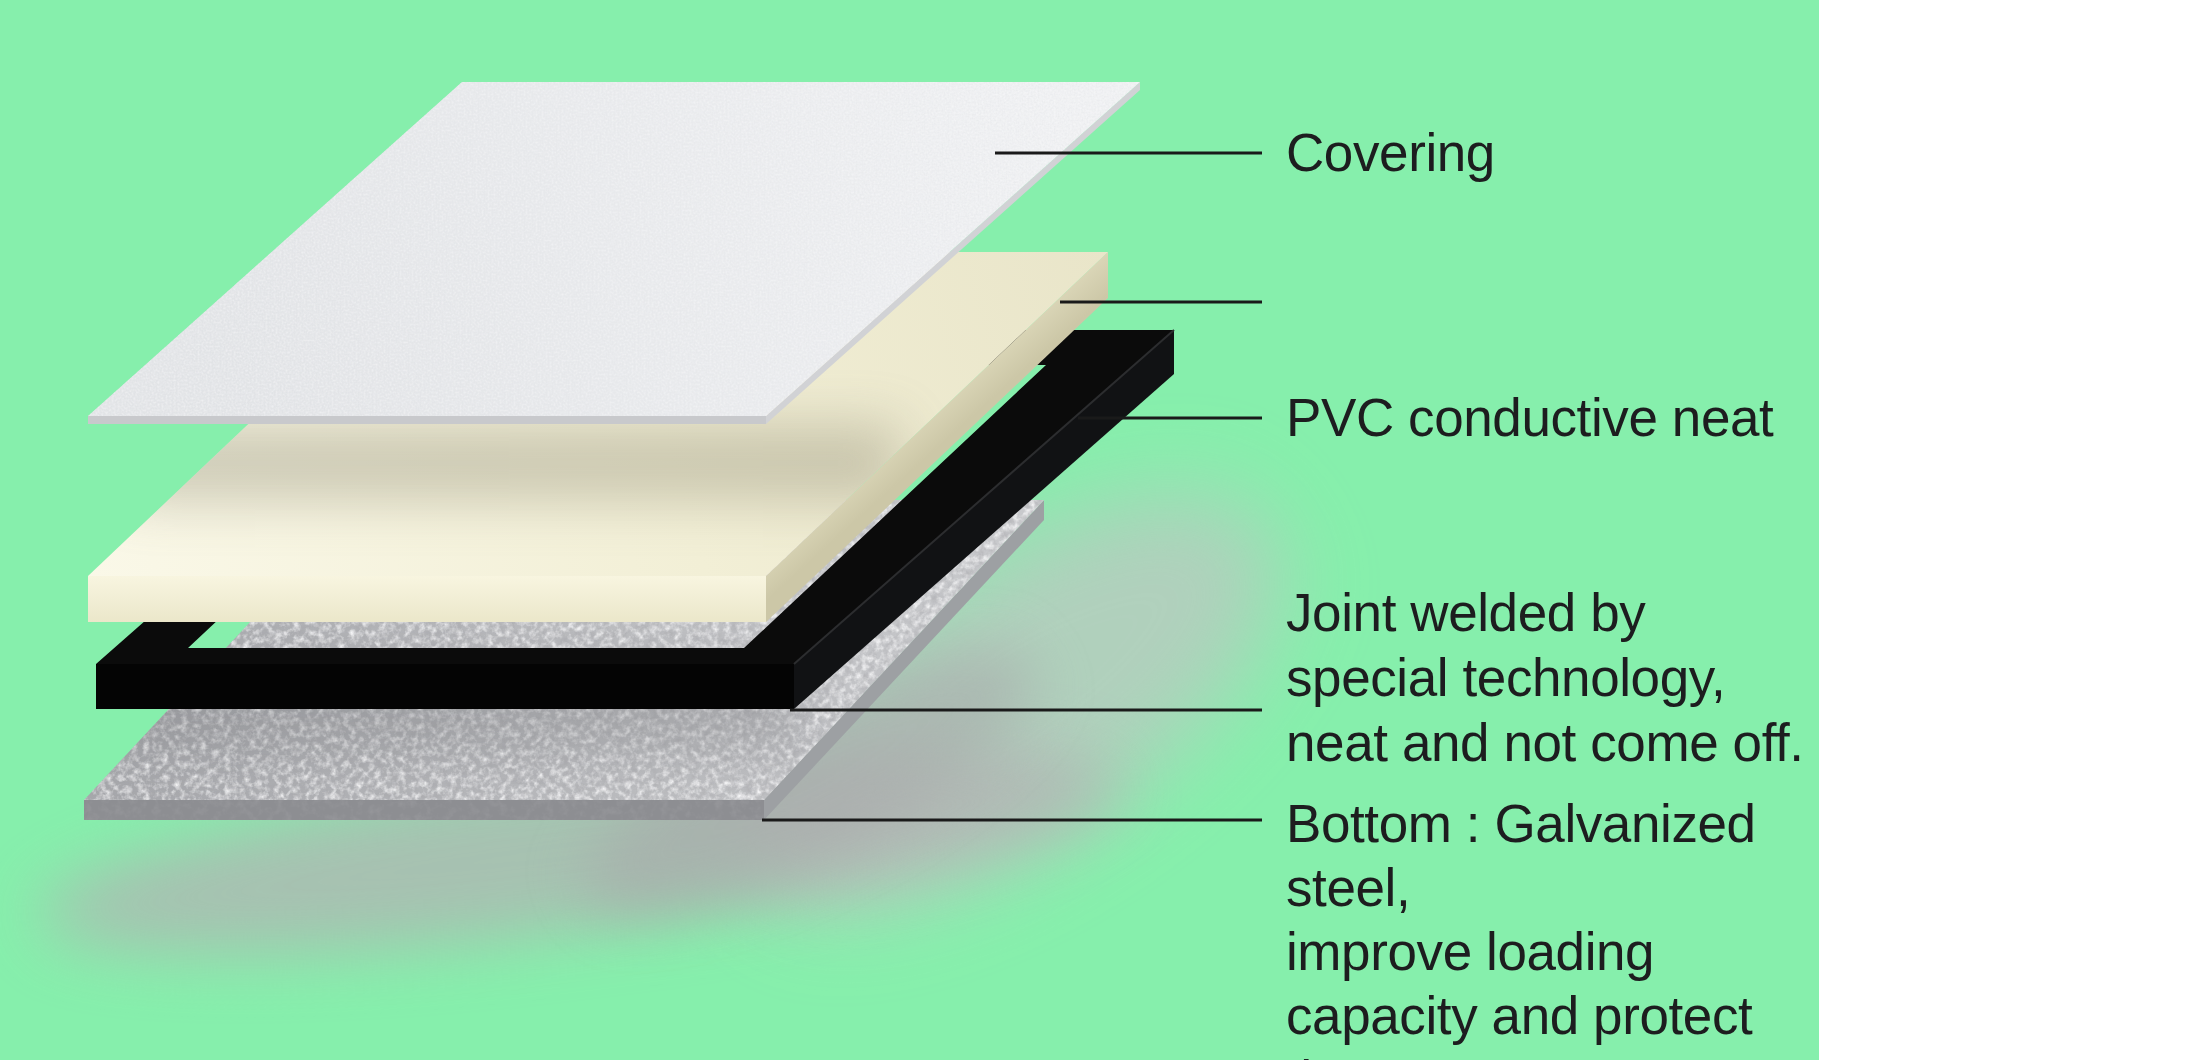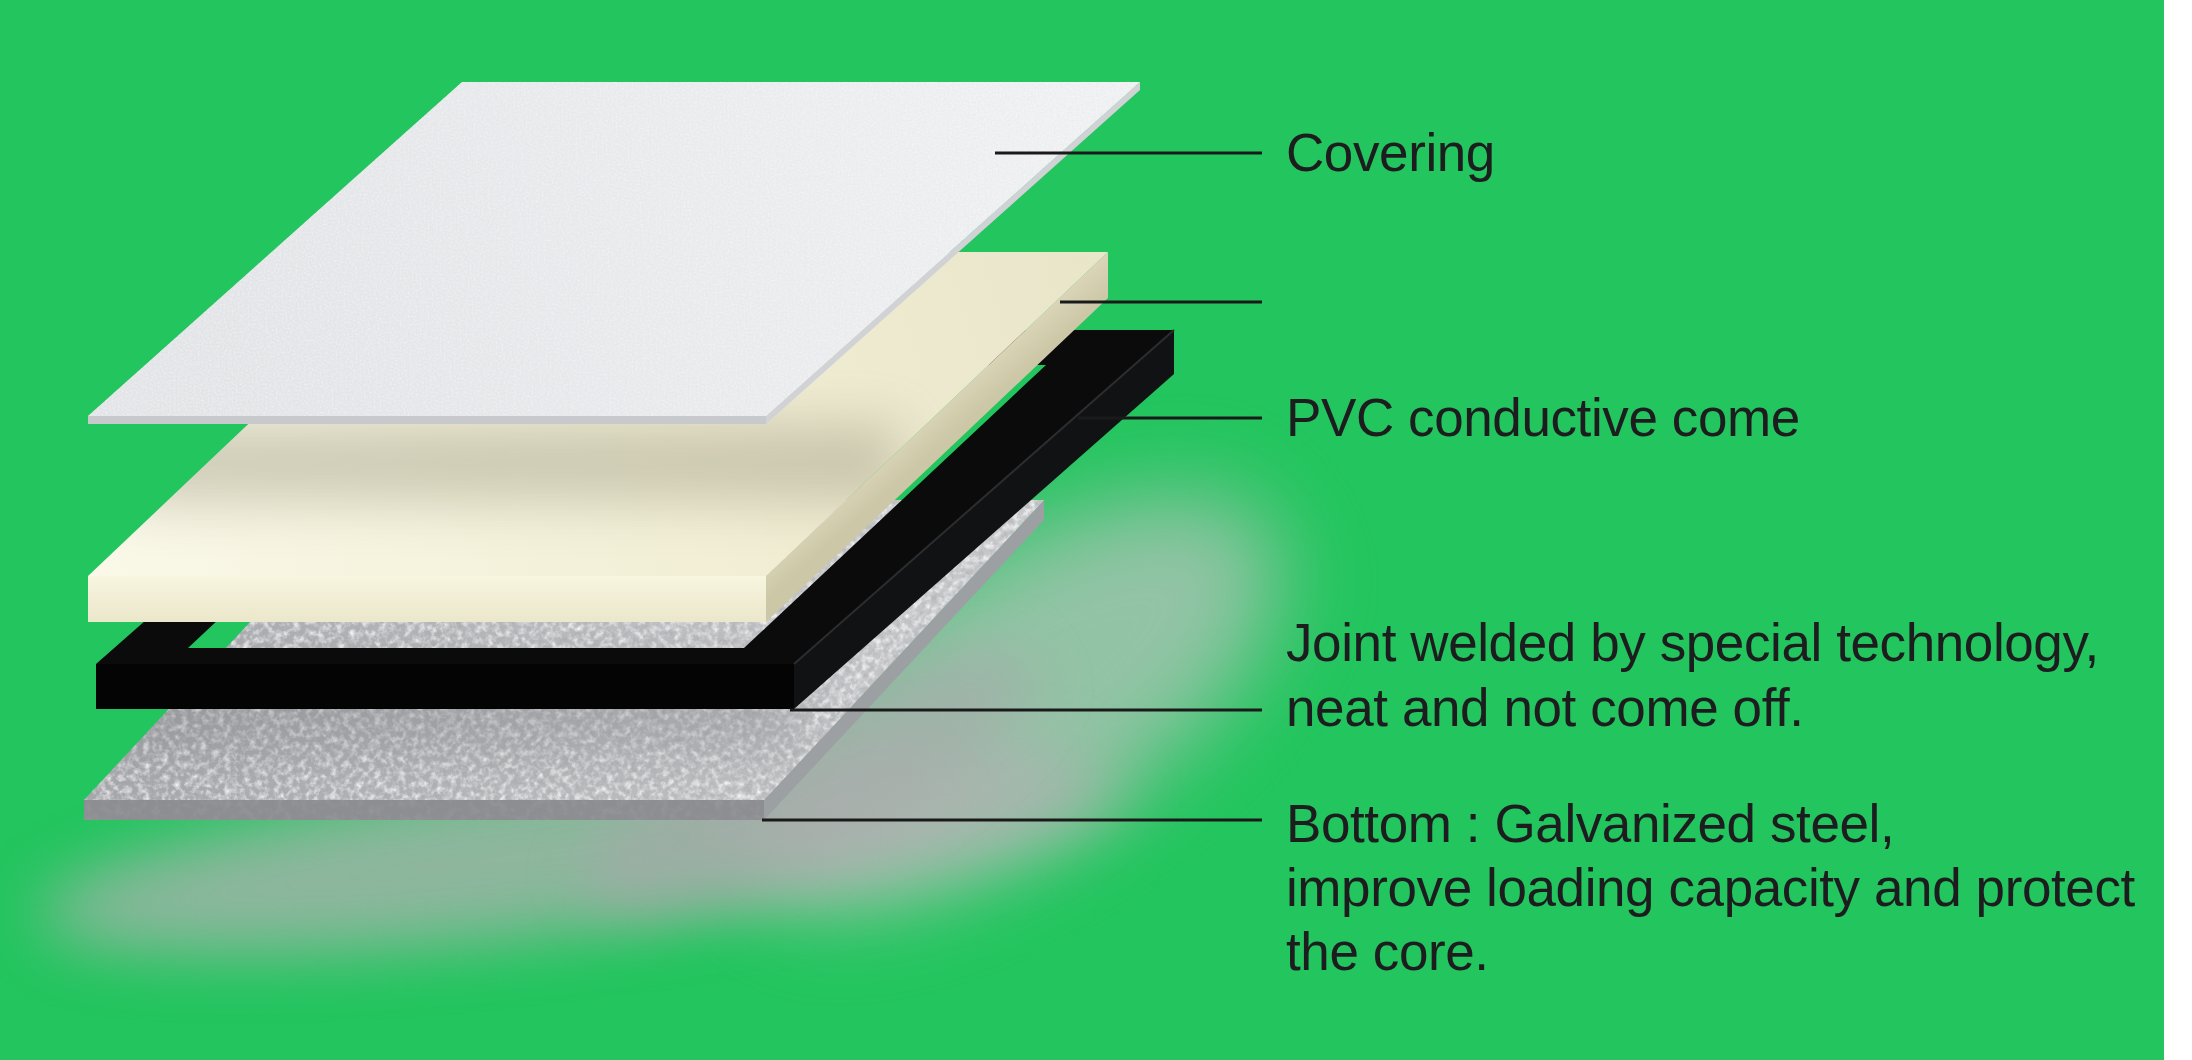--- a/index.html
+++ b/index.html
@@ -1,41 +1,41 @@
 <!DOCTYPE html>
 <html><head>
 <meta charset="utf-8">
 <style>
   html, body { margin: 0; padding: 0; background: #ffffff; }
   #screen {
     position: relative;
-    width: 2164px;
+    width: 1819px;
     height: 1060px;
-    background: #22c55e;
+    background: #86efac;
     overflow: hidden;
     font-family: "Liberation Sans", "DejaVu Sans", sans-serif;
   }
   #diagram-svg {
     position: absolute;
     left: 0; top: 0;
     width: 2192px; height: 1060px;
   }
   .label {
     position: absolute;
     left: 1286px;
     font-size: 53px;
     line-height: 65px;
     letter-spacing: -0.4px;
     color: #1d1d1f;
     white-space: pre-line;
   }
   #label-covering { top: 120px; }
   #label-core     { top: 269px; }
   #label-pvc      { top: 385px; }
-  #label-joint    { top: 610px; }
+  #label-joint    { top: 580px; }
   #label-bottom   { top: 792px; line-height: 64px; }
   .blur45 { filter: blur(45px); }
   .blur32 { filter: blur(32px); }
   .blur28 { filter: blur(28px); }
   .blur26 { filter: blur(26px); }
   .blur24 { filter: blur(24px); }
 </style>
 </head>
 <body>
 
@@ -140,20 +140,20 @@
     <g stroke-width="3">
       <line x1="995" y1="153" x2="1262" y2="153" stroke="#1a1a1a"></line>
       <line x1="1060" y1="302" x2="1262" y2="302" stroke="#1a1a1a"></line>
       <line x1="1078" y1="418" x2="1262" y2="418" stroke="#1a1a1a"></line>
       <line x1="790" y1="710" x2="1262" y2="710" stroke="#1a1a1a"></line>
       <line x1="762" y1="820" x2="1262" y2="820" stroke="#1a1a1a"></line>
     </g>
   </svg>
 
   <div class="label" id="label-covering">Covering</div>
-  <div class="label" id="label-pvc">PVC conductive come</div>
+  <div class="label" id="label-pvc">PVC conductive neat</div>
   <div class="label" id="label-joint">Joint welded by special technology,
 neat and not come off.</div>
   <div class="label" id="label-bottom">Bottom : Galvanized steel,
 improve loading capacity and protect
 the core.</div>
 
 </div>
 
 </body></html>

